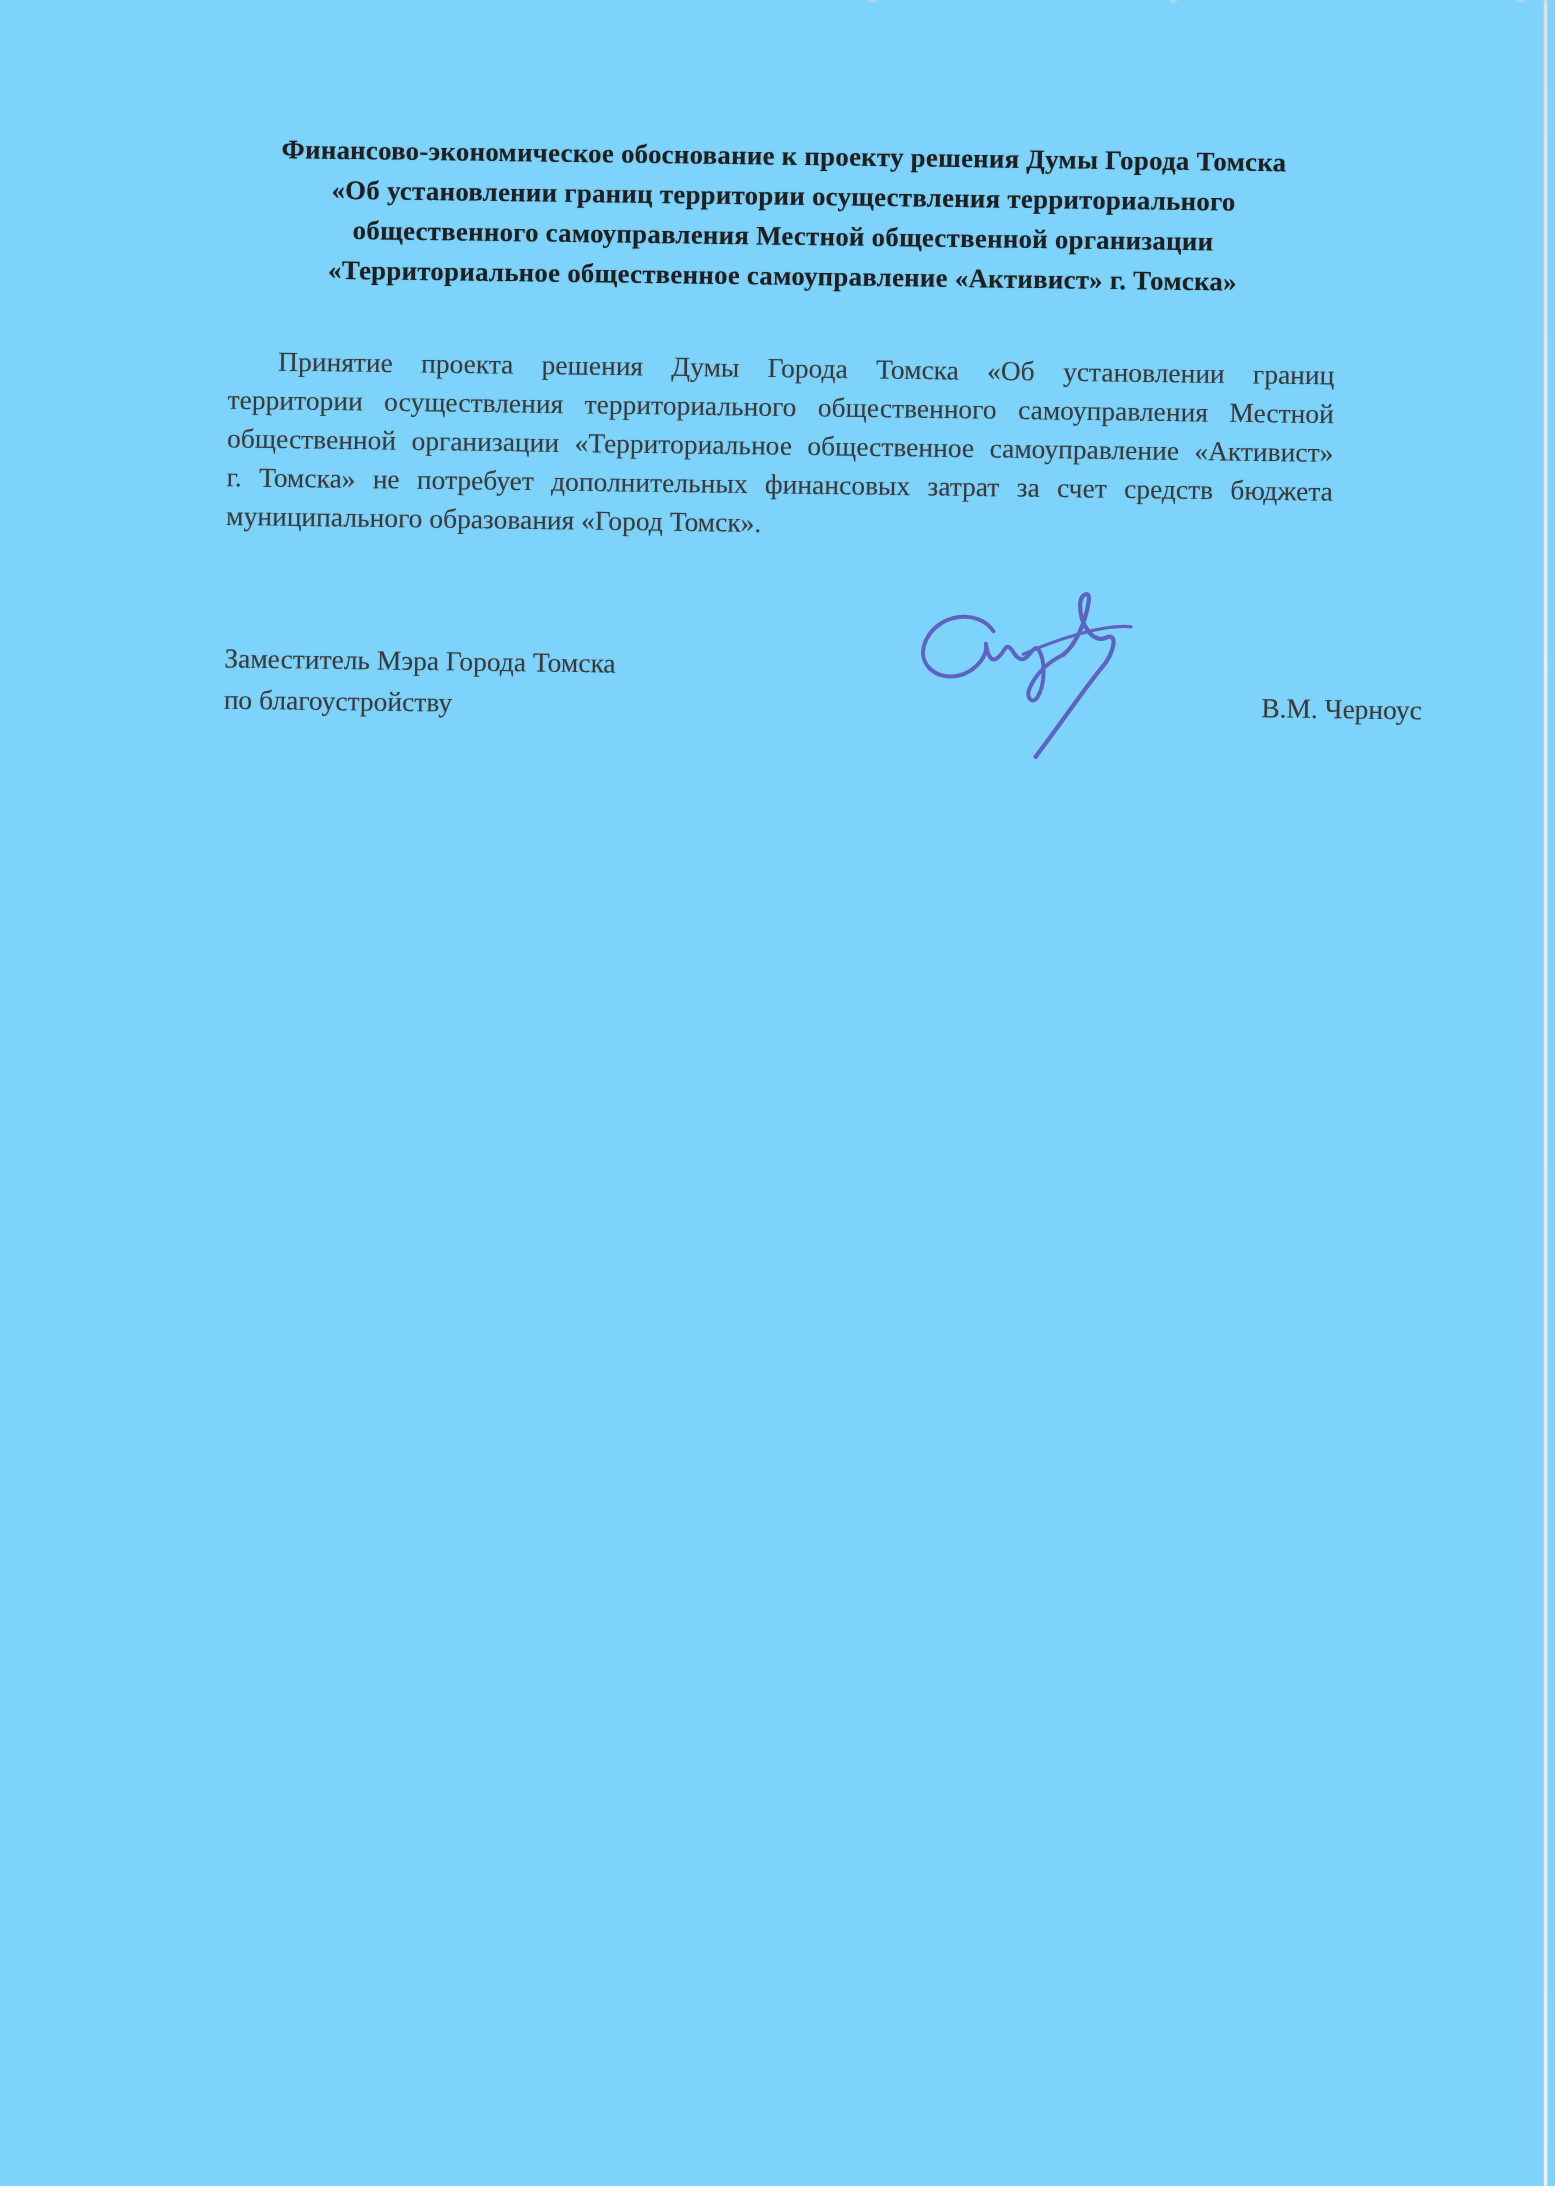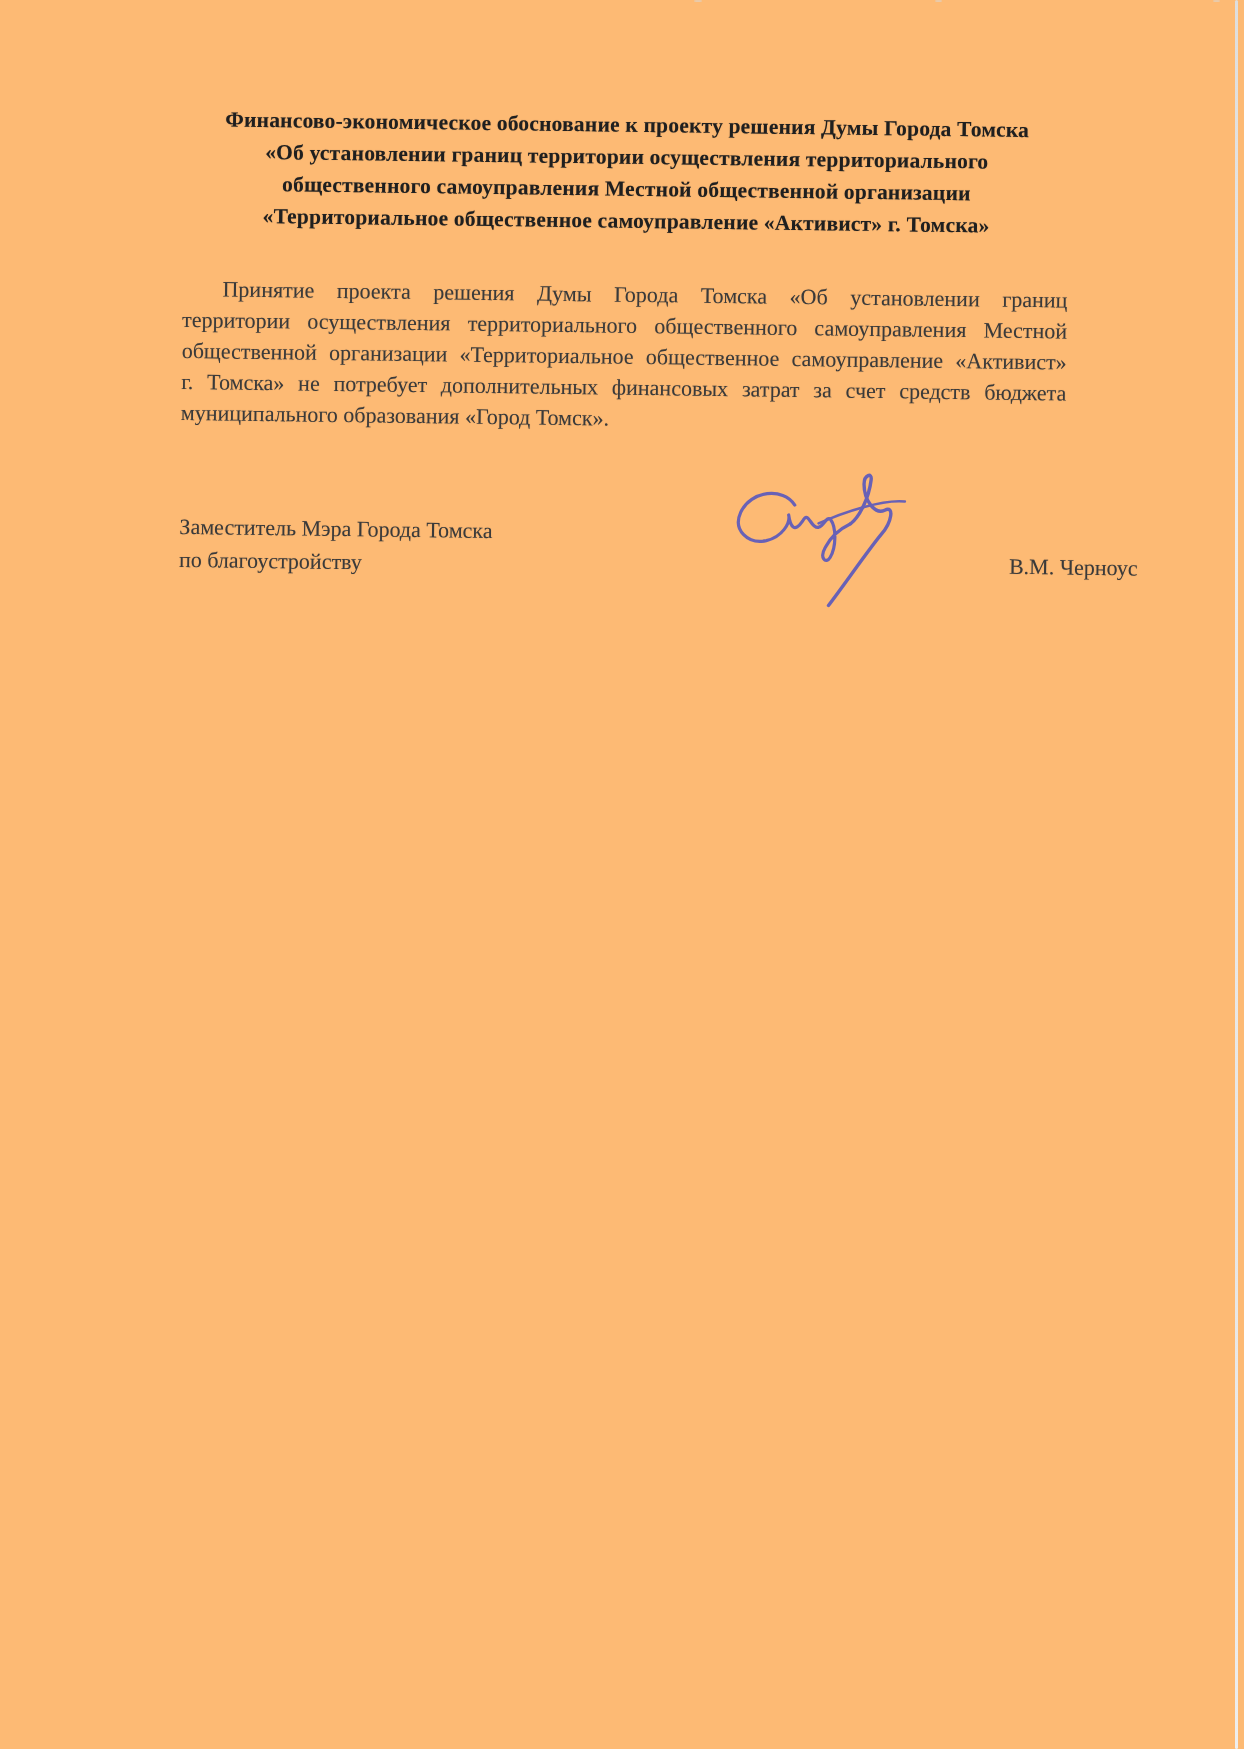--- a/index.html
+++ b/index.html
@@ -4,21 +4,21 @@
 <style>
   html, body {
     margin: 0;
     padding: 0;
     background: #ffffff;
   }
   .page {
     position: relative;
     width: 1244px;
     height: 1749px;
-    background: #fdba74;
+    background: #7dd3fc;
     overflow: hidden;
     font-family: "Liberation Serif", "DejaVu Serif", serif;
   }
   
   .scan-edge {
     position: absolute;
     top: 0;
     left: 1235px;
     width: 3px;
     height: 1749px;

